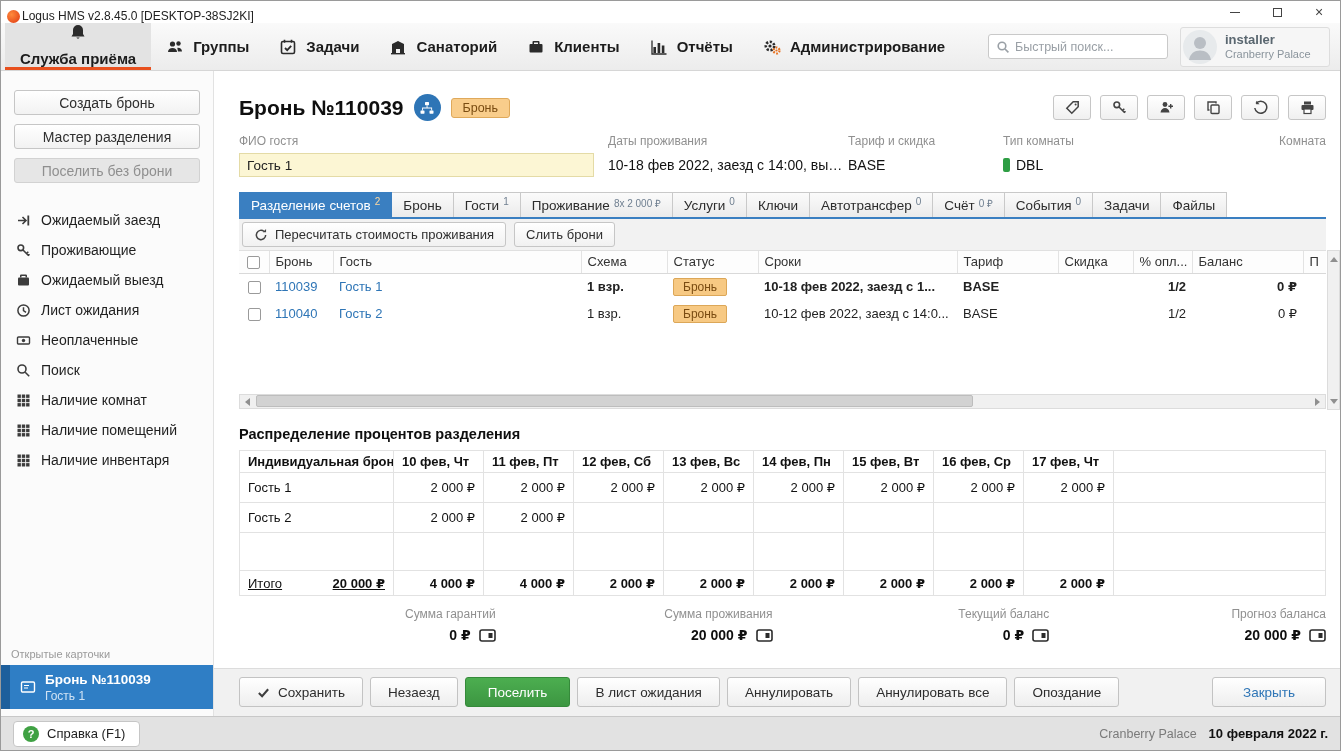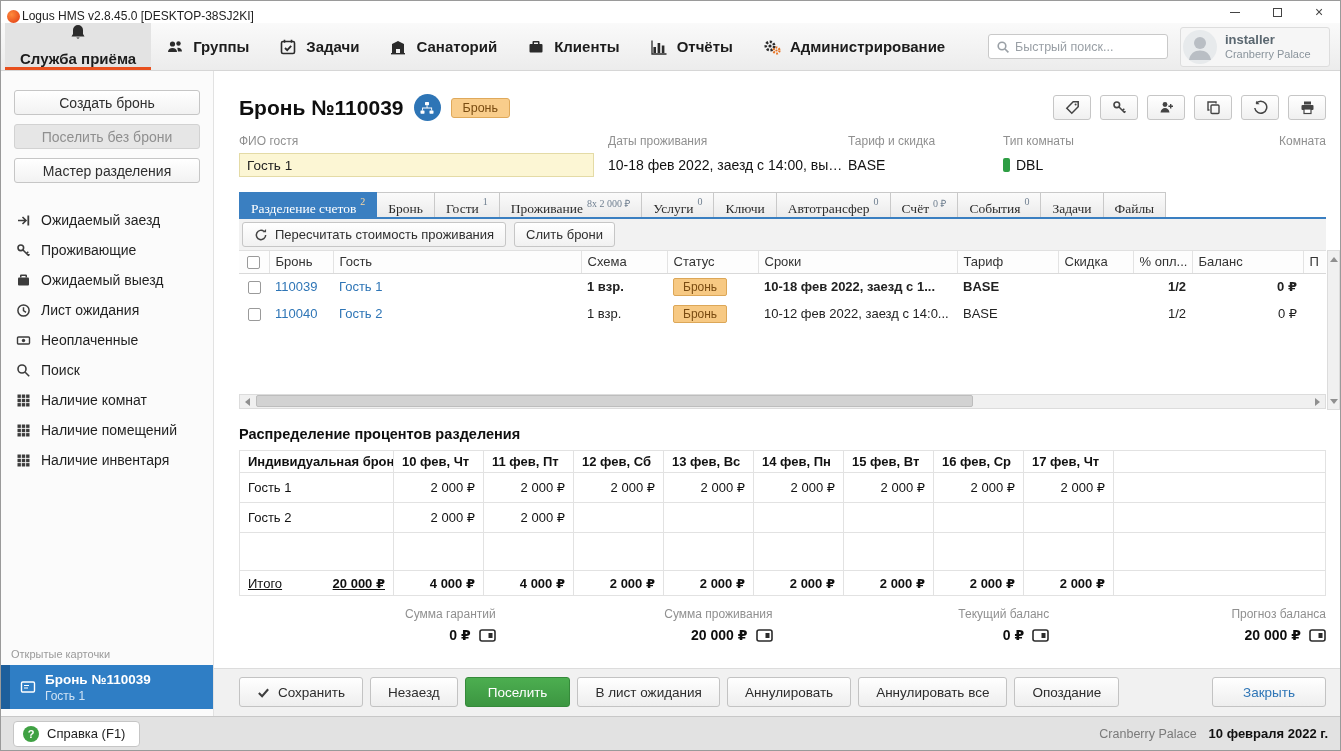--- a/index.html
+++ b/index.html
@@ -63,21 +63,21 @@
 .f-dates{width:240px;}
 .f-scheme{width:120px;}
 .f-tariff{width:155px;}
 .f-roomtype{width:150px;}
 .f-room{flex:1;align-items:flex-end;}
 .rt-row{display:flex;align-items:center;gap:6px;}
 .roomtype-pill{width:7px;height:14px;border-radius:2px;background:#2e9e44;display:inline-block;}
 
 
 .tabs{margin-top:15px;display:flex;border-bottom:2px solid #3a7fc1;flex:0 0 auto;}
-.tab{height:25px;display:flex;align-items:flex-end;padding:0 11px;font-size:13.5px;color:#2c2c2c;background:linear-gradient(#fbfbfb,#ebebeb);border:1px solid #c9c9c9;border-bottom:none;margin-right:-1px;white-space:nowrap;font-family:Liberation Serif, serif;}
+.tab{height:25px;display:flex;align-items:center;padding:0 11px;font-size:13.5px;color:#2c2c2c;background:linear-gradient(#fbfbfb,#ebebeb);border:1px solid #c9c9c9;border-bottom:none;margin-right:-1px;white-space:nowrap;font-family:Liberation Sans, sans-serif;}
 .tab.active{background:#3a7fc1;color:#fff;border-color:#3a7fc1;position:relative;z-index:1;}
 .tab-badge{font-size:10px;color:#6f7f90;margin-left:4px;align-self:flex-start;margin-top:3px;}
 .tab.active .tab-badge{color:#ffd9a0;}
 
 
 .grid-toolbar{height:31px;flex:0 0 31px;background:#f2f2f2;display:flex;align-items:center;gap:8px;padding:0 3px;}
 .gbar-btn{height:25px;background:linear-gradient(#fff,#f1f1f1);border:1px solid #c6c6c6;border-radius:3px;padding:0 11px;font-size:13px;color:#2f2f2f;display:flex;align-items:center;gap:7px;font-family:inherit;}
 
 
 .grid-section{position:relative;flex:0 0 auto;}
@@ -253,22 +253,22 @@
         <span class="user-name">installer</span>
         <span class="user-org">Cranberry Palace</span>
       </span>
     </div>
   </div>
 
   <div class="content">
 
     <aside class="sidebar">
       <button class="side-btn">Создать бронь</button>
+      <button class="side-btn">Мастер разделения</button>
       <button class="side-btn disabled">Поселить без брони</button>
-      <button class="side-btn">Мастер разделения</button>
 
       <div class="side-menu">
         <button class="side-item">
           <span>
               <svg width="15" height="15" viewBox="0 0 15 15">
                 <path d="M2 7.5h7M6.5 4l3.5 3.5L6.5 11" stroke="#3c3c3c" stroke-width="1.6" fill="none"></path>
                 <path d="M12.3 2.5v10" stroke="#3c3c3c" stroke-width="1.8"></path>
               </svg>
             </span>
           <span>Ожидаемый заезд</span>

